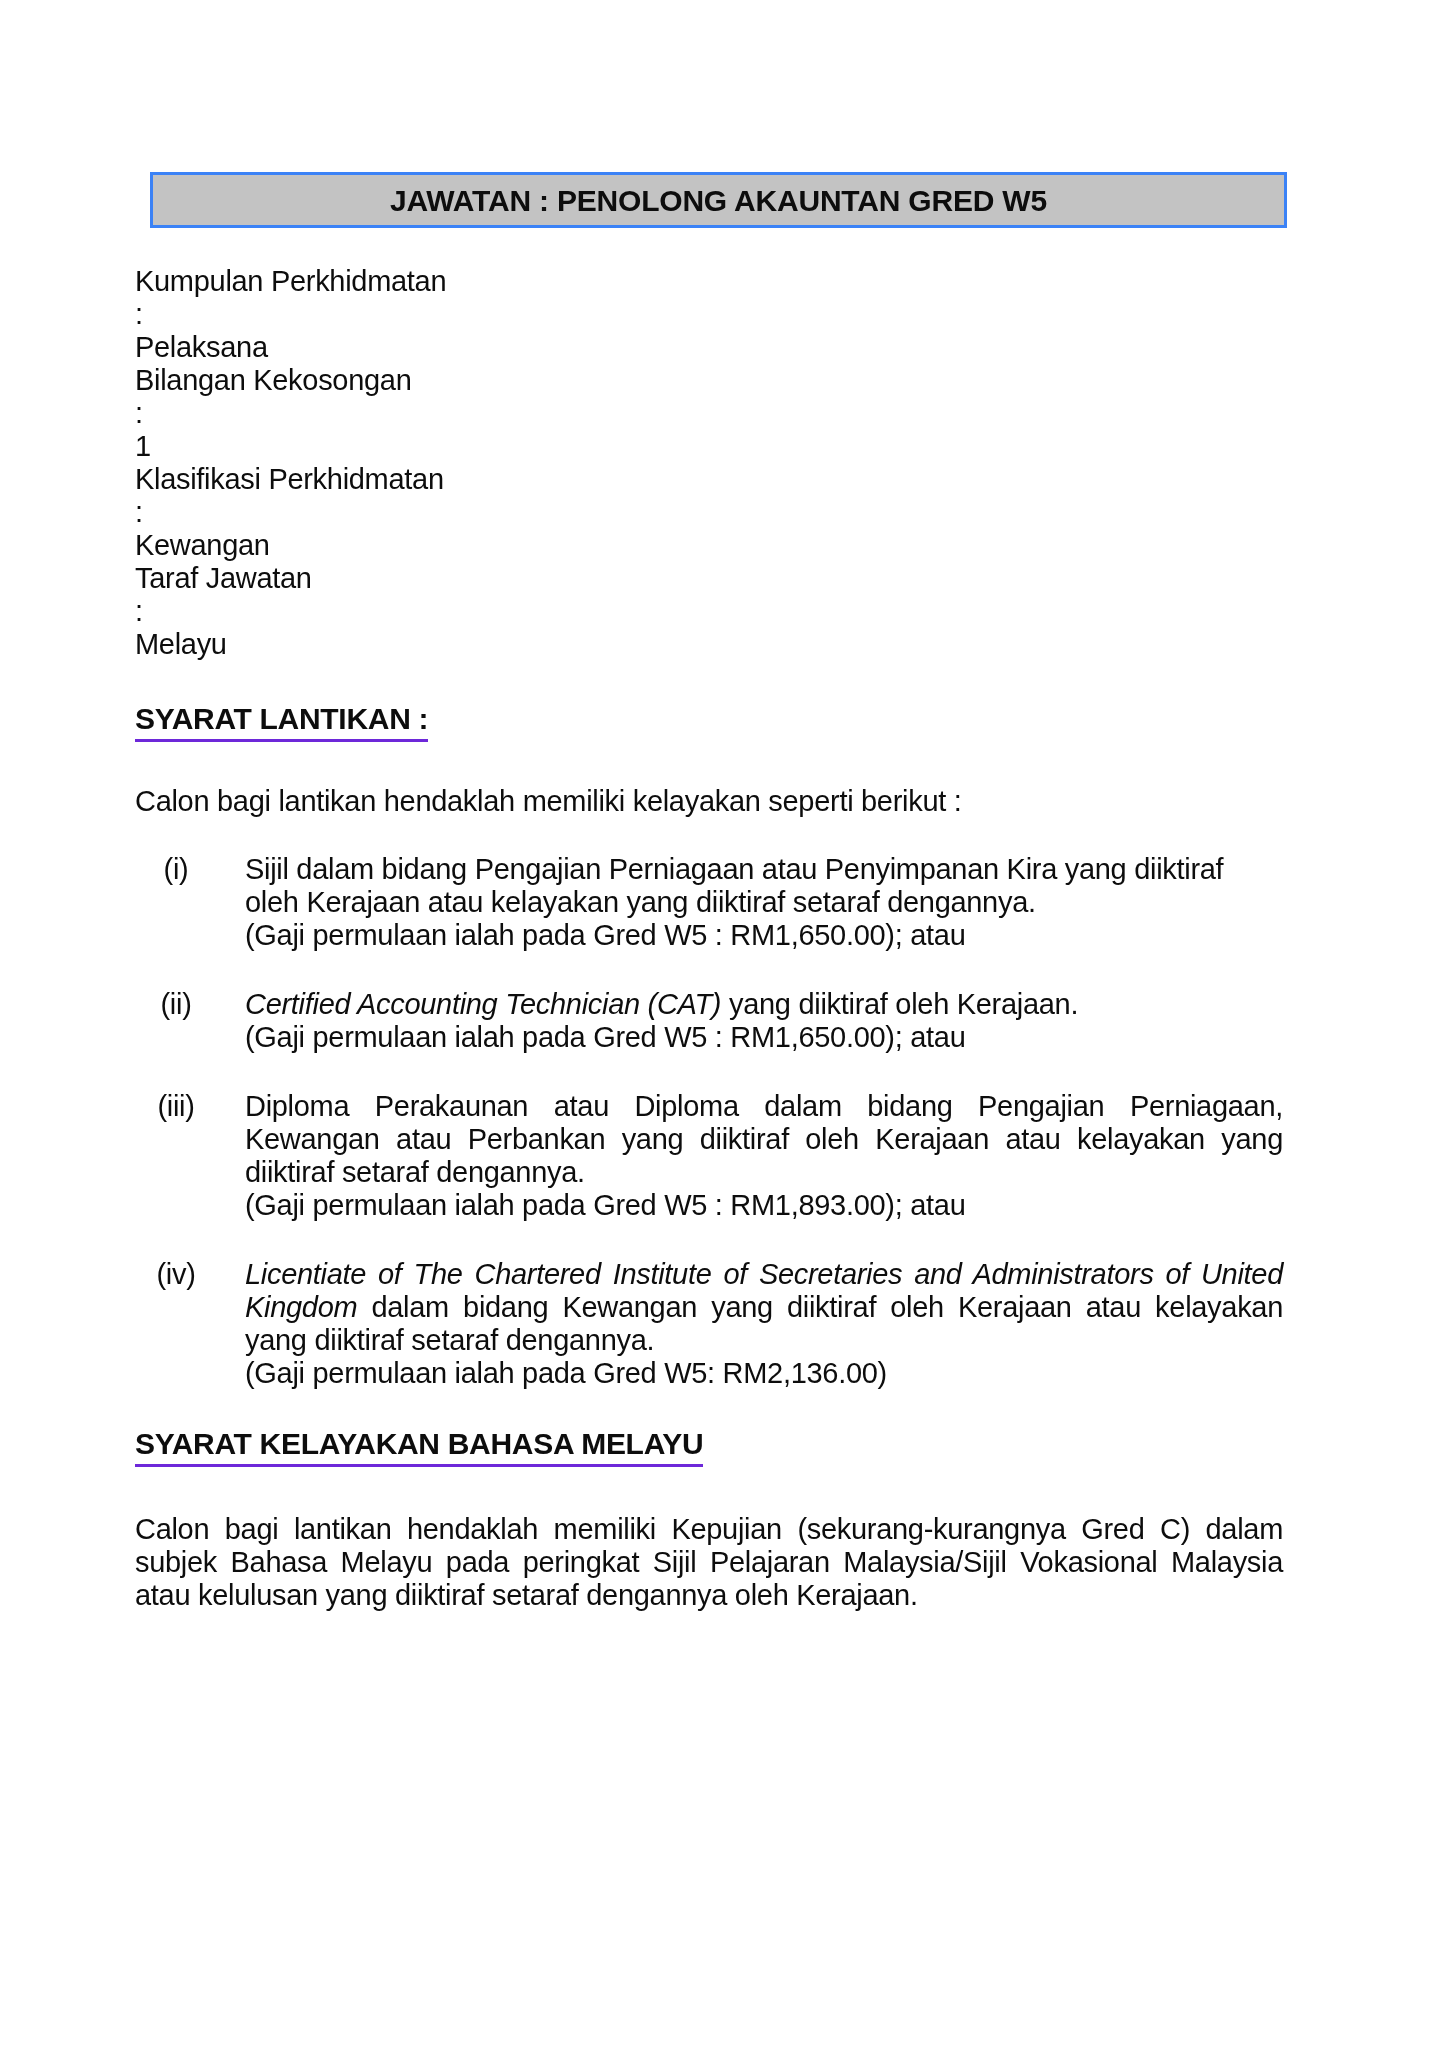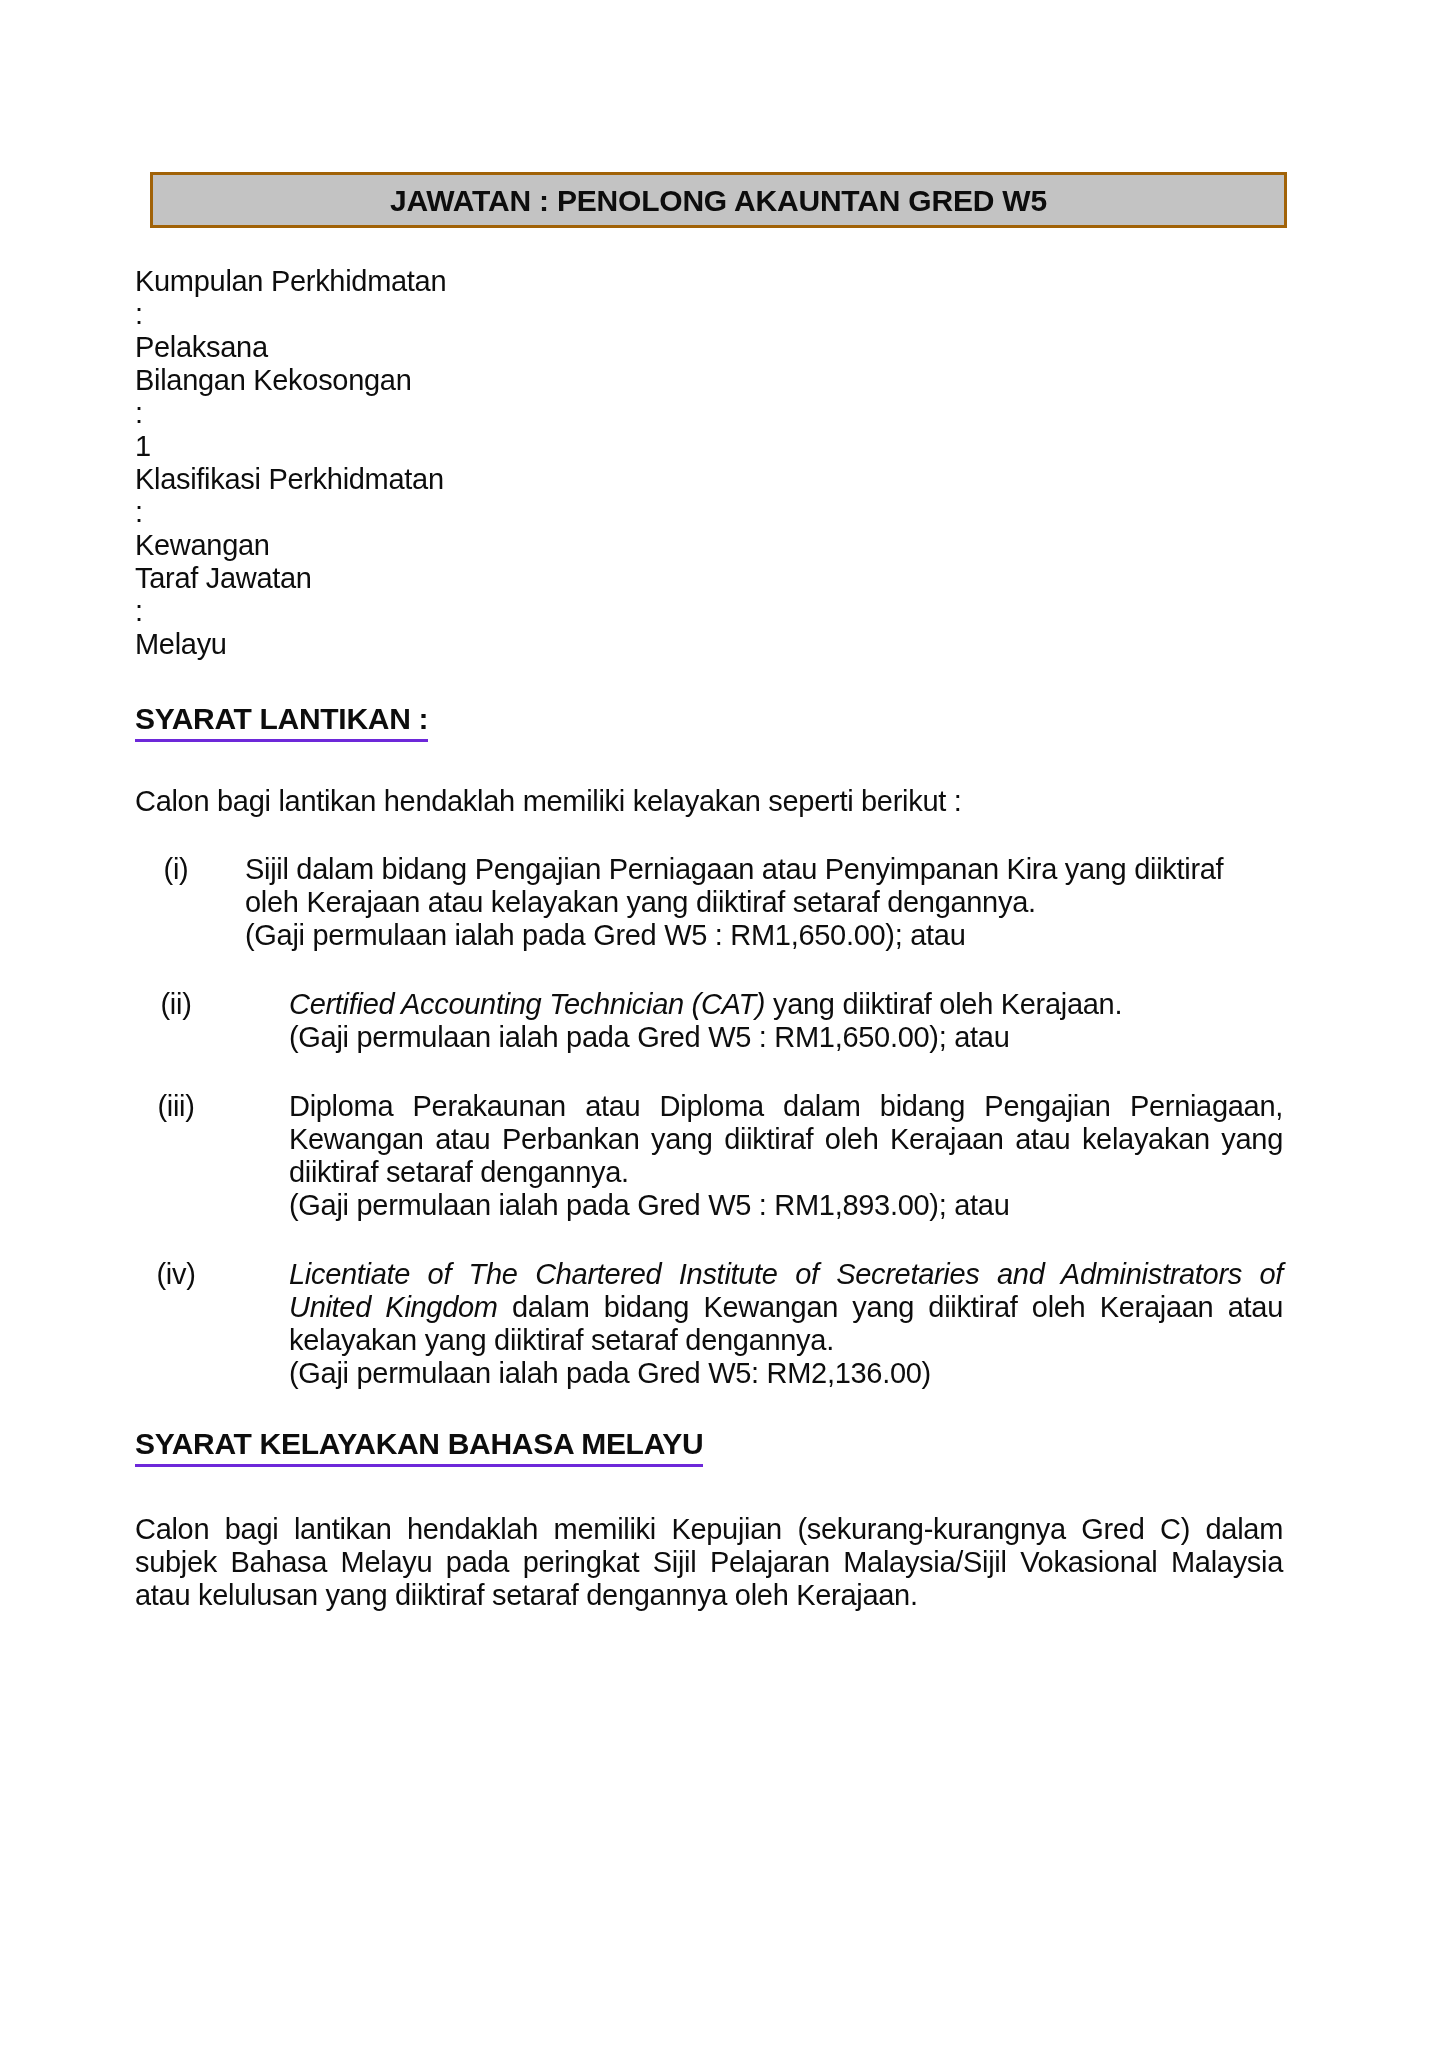--- a/index.html
+++ b/index.html
@@ -16,21 +16,21 @@
     letter-spacing: -0.3px;
     overflow: hidden;
   }
   .title-box {
     position: absolute;
     left: 150px;
     top: 172px;
     width: 1137px;
     height: 56px;
     background: #c3c3c3;
-    border: 3px solid #a16207;
+    border: 3px solid #3b82f6;
     display: flex;
     align-items: center;
     justify-content: center;
   }
   .title-box .title-text {
     font-weight: bold;
     font-size: 30px;
     letter-spacing: -0.2px;
   }
   .content {
@@ -50,21 +50,21 @@
     line-height: 36px;
   }
   .section-heading .underlined {
     display: inline-block;
     border-bottom: 3px solid #6d28d9;
     padding-bottom: 2px;
   }
   .intro-para { margin-top: 43px; }
   .req-list { margin-top: 35px; }
   .req-item { display: flex; }
-  .req-item + .req-item { margin-top: 36px; gap: 44px; }
+  .req-item + .req-item { margin-top: 36px; }
   .req-marker {
     width: 110px;
     text-align: center;
     padding-right: 28px;
   }
   .req-body { flex: 1; }
   .justify { text-align: justify; }
   .italic { font-style: italic; }
   .heading-2 { margin-top: 36px; }
   .closing-para { margin-top: 46px; }

